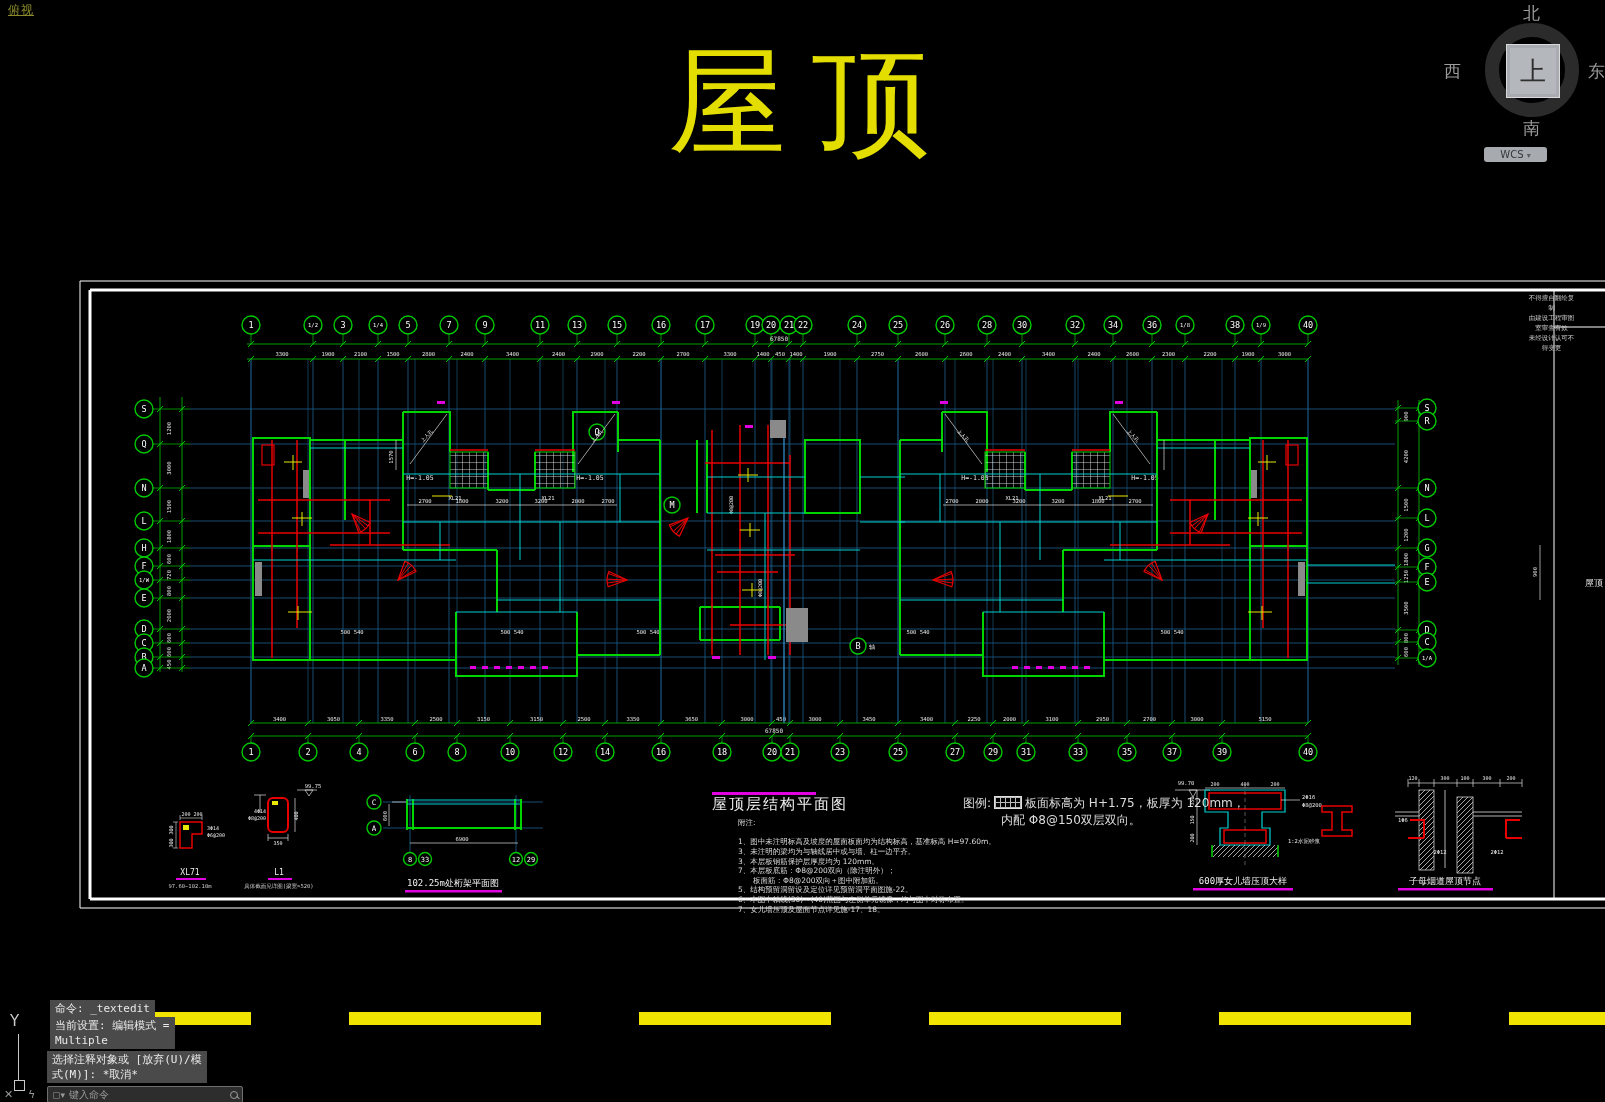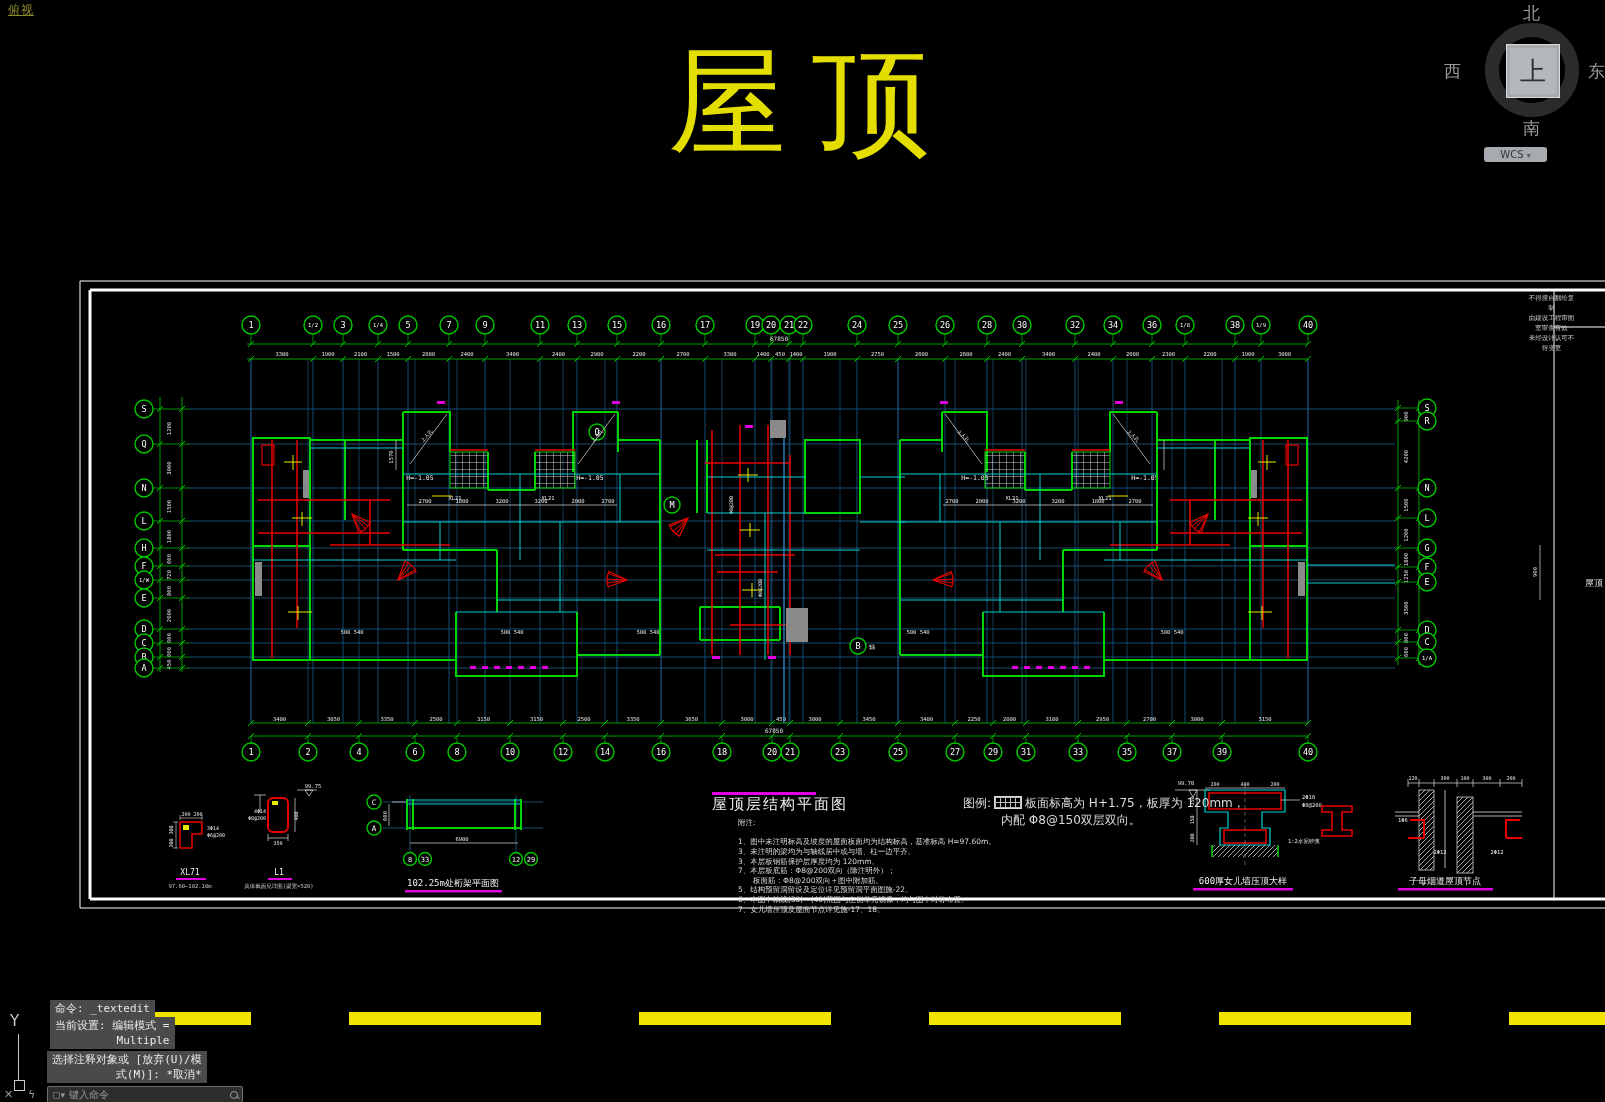--- a/index.html
+++ b/index.html
@@ -15,21 +15,21 @@
            border:14px solid #2b2b2b;box-sizing:border-box;}
   #vc-face{position:absolute;left:76px;top:44px;width:52px;height:52px;background:#b4b8bc;
            border:1px solid #d9d9d9;box-shadow:inset 0 0 0 3px #a8acb0;
            color:#2f2f2f;font-size:26px;text-align:center;line-height:52px;}
   .vc-lbl{position:absolute;color:#9c9c9c;font-size:17px;}
   #wcs-btn{position:absolute;left:54px;top:147px;width:63px;height:15px;background:#a7abaf;
            border-radius:3px;color:#33373b;font-size:10px;line-height:15px;text-align:center;}
   #wcs-btn .tri{font-size:8px;color:#5a5e62;}
   
   .cmdbox{position:absolute;background:#4a4a4a;color:#e9e9e9;
-          font:11px "DejaVu Sans Mono",monospace;padding:1px 5px;white-space:pre;line-height:15px;z-index:6;text-align:right;}
+          font:11px "DejaVu Sans Mono",monospace;padding:1px 5px;white-space:pre;line-height:15px;z-index:6;}
   .ybar{position:absolute;top:1012px;height:13px;background:#f0e400;z-index:4;}
   #ucs-y{left:8px;top:1012px;width:40px;height:90px;color:#c9c9c9;z-index:5;}
   #ucs-y .ylbl{position:absolute;left:2px;top:0;font-size:15px;}
   #ucs-y .ystem{position:absolute;left:10px;top:22px;width:1px;height:46px;background:#c9c9c9;}
   #ucs-y .ybox{position:absolute;left:6px;top:68px;width:9px;height:9px;border:1px solid #c9c9c9;}
   #cmd-input-bar{left:0;top:1086px;width:300px;height:16px;z-index:7;color:#9a9a9a;}
   #cmd-input-bar .bicon{position:absolute;top:2px;font-size:11px;color:#9a9a9a;}
   #cmd-input-box{position:absolute;left:47px;top:0;width:186px;height:15px;background:#2d2d2d;
                  border:1px solid #6f6f6f;border-radius:2px;display:flex;align-items:center;
                  font-size:10px;color:#9a9a9a;padding:0 4px;gap:4px;}

